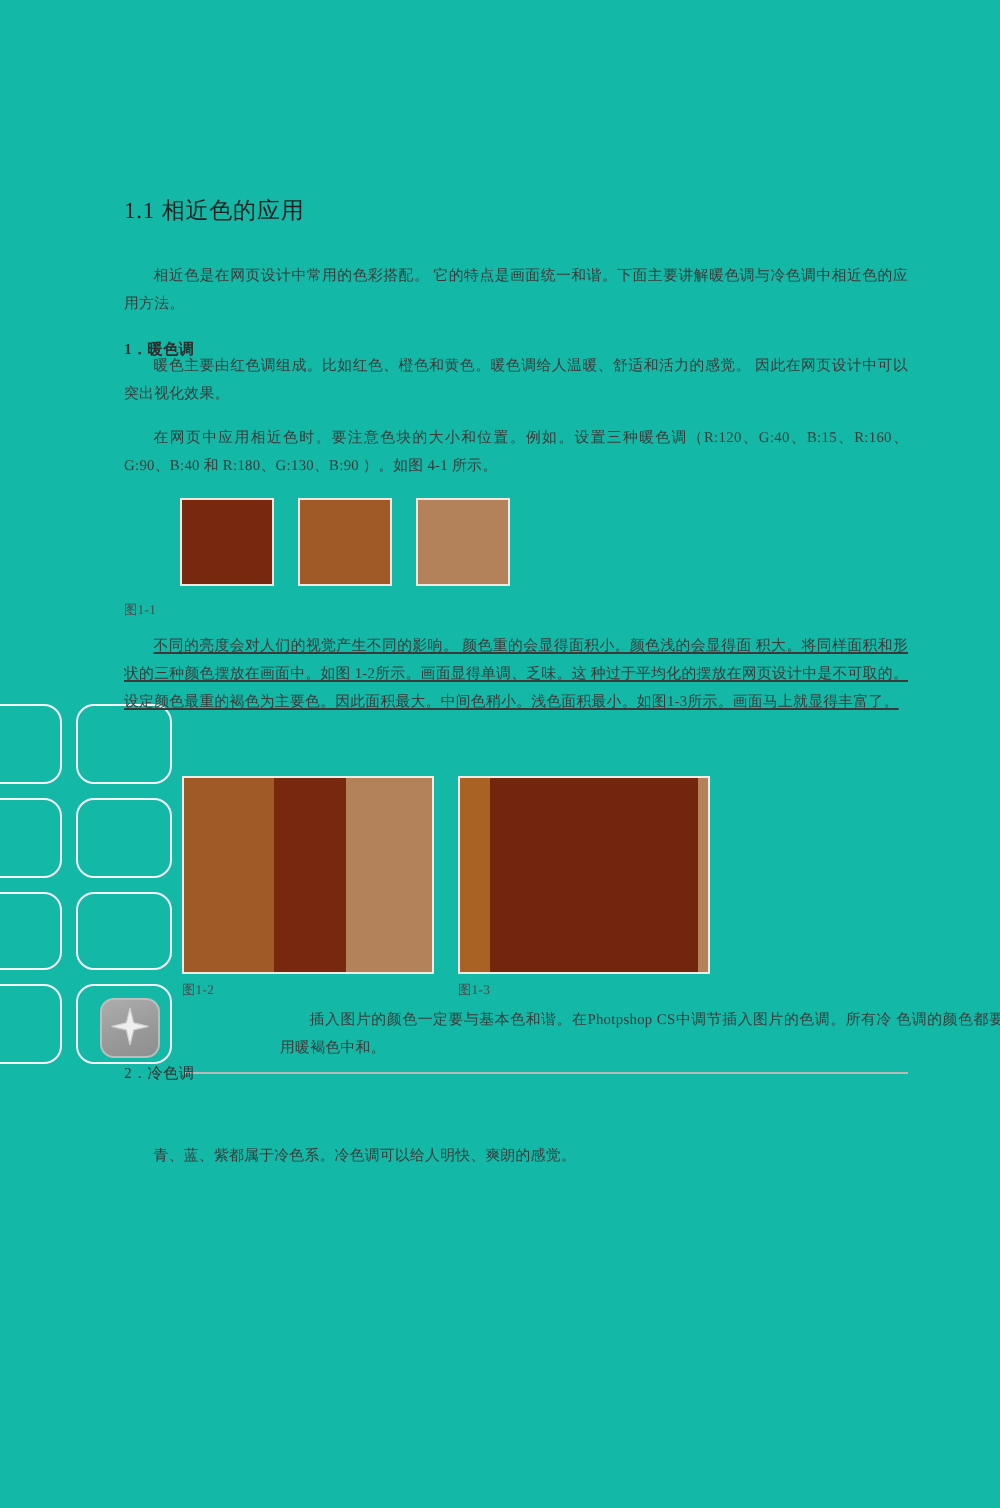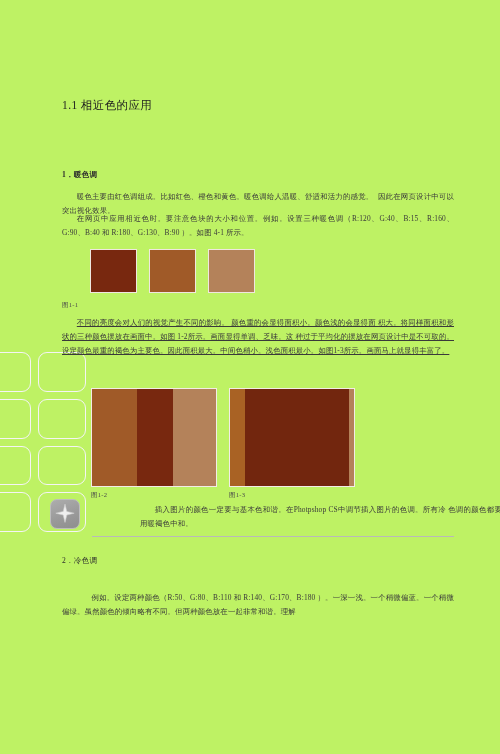--- a/index.html
+++ b/index.html
@@ -8,21 +8,21 @@
     background: #ffffff;
   }
   body {
     font-family: "Liberation Serif", "DejaVu Serif", serif;
     color: #2a2a2a;
   }
   .page {
     position: relative;
     width: 500px;
     height: 754px;
-    background: #bef264;
+    background: #14b8a6;
     overflow: hidden;
   }
 
   
   .watermark-grid {
     position: absolute;
     left: -18px;
     top: 352px;
     width: 104px;
     height: 180px;
@@ -150,24 +150,25 @@
     <div class="watermark-cell"></div>
     <div class="watermark-cell"></div>
     <div class="watermark-cell"></div>
     <div class="watermark-cell"></div>
   </div>
 
   <div class="content">
 
     <div class="heading">1.1  相近色的应用</div>
 
+    <div class="para indent" style="top:131px;">相近色是在网页设计中常用的色彩搭配。    它的特点是画面统一和谐。下面主要讲解暖色调与冷色调中相近色的应用方法。</div>
 
     <div class="subhead" style="top:168px;font-weight:bold;">1．暖色调</div>
 
-    <div class="para indent" style="top:190px;font-family:Liberation Mono, monospace;">暖色主要由红色调组成。比如红色、橙色和黄色。暖色调给人温暖、舒适和活力的感觉。 因此在网页设计中可以突出视化效果。</div>
+    <div class="para indent" style="top:176px;">暖色主要由红色调组成。比如红色、橙色和黄色。暖色调给人温暖、舒适和活力的感觉。 因此在网页设计中可以突出视化效果。</div>
 
     <div class="para indent" style="top:212px;">在网页中应用相近色时。要注意色块的大小和位置。例如。设置三种暖色调（R:120、G:40、B:15、R:160、G:90、B:40 和 R:180、G:130、B:90 ）。如图 4-1 所示。</div>
 
     <div class="swatch-row">
       <div class="swatch" id="sw0" title="R:120 G:40 B:15" style="background: rgb(120, 40, 15);"></div>
       <div class="swatch" id="sw1" title="R:160 G:90 B:40" style="background: rgb(160, 90, 40);"></div>
       <div class="swatch" id="sw2" title="R:180 G:130 B:90" style="background: rgb(180, 130, 90);"></div>
     </div>
     <div class="figcap" style="left:62px; top:301px;">图1-1</div>
 
@@ -188,19 +189,19 @@
     <div class="figcap" style="left:229px; top:491px;">图1-3</div>
 
     <div class="note-icon">
       <svg width="28" height="28" viewBox="0 0 28 28" aria-hidden="true">
         <path d="M14 4 L15.8 11.4 L23.2 13.2 L15.8 15 L14 22.4 L12.2 15 L4.8 13.2 L12.2 11.4 Z" fill="#efefef" stroke="#cfcfcf" stroke-width="0.6"></path>
       </svg>
     </div>
     <div class="para note indent" style="top:503px;margin-left:48px;">插入图片的颜色一定要与基本色和谐。在Photpshop CS中调节插入图片的色调。所有冷 色调的颜色都要用暖褐色中和。</div>
     <div class="note-rule"></div>
 
-    <div class="subhead" style="top:554px;">2．冷色调</div>
-
-
-    <div class="para" style="top:591px; text-indent:4em;">例如。设定两种颜色（R:50、G:80、B:110 和 R:140、G:170、B:180 ）。一深一浅。一个稍微偏蓝。一个稍微偏绿。虽然颜色的倾向略有不同。但两种颜色放在一起非常和谐。理解</div>
+    <div class="subhead" style="top:530px;">2．冷色调</div>
+
+    <div class="para indent" style="top:571px;">青、蓝、紫都属于冷色系。冷色调可以给人明快、爽朗的感觉。</div>
+
 
   </div>
 </div>
 
 </body></html>

